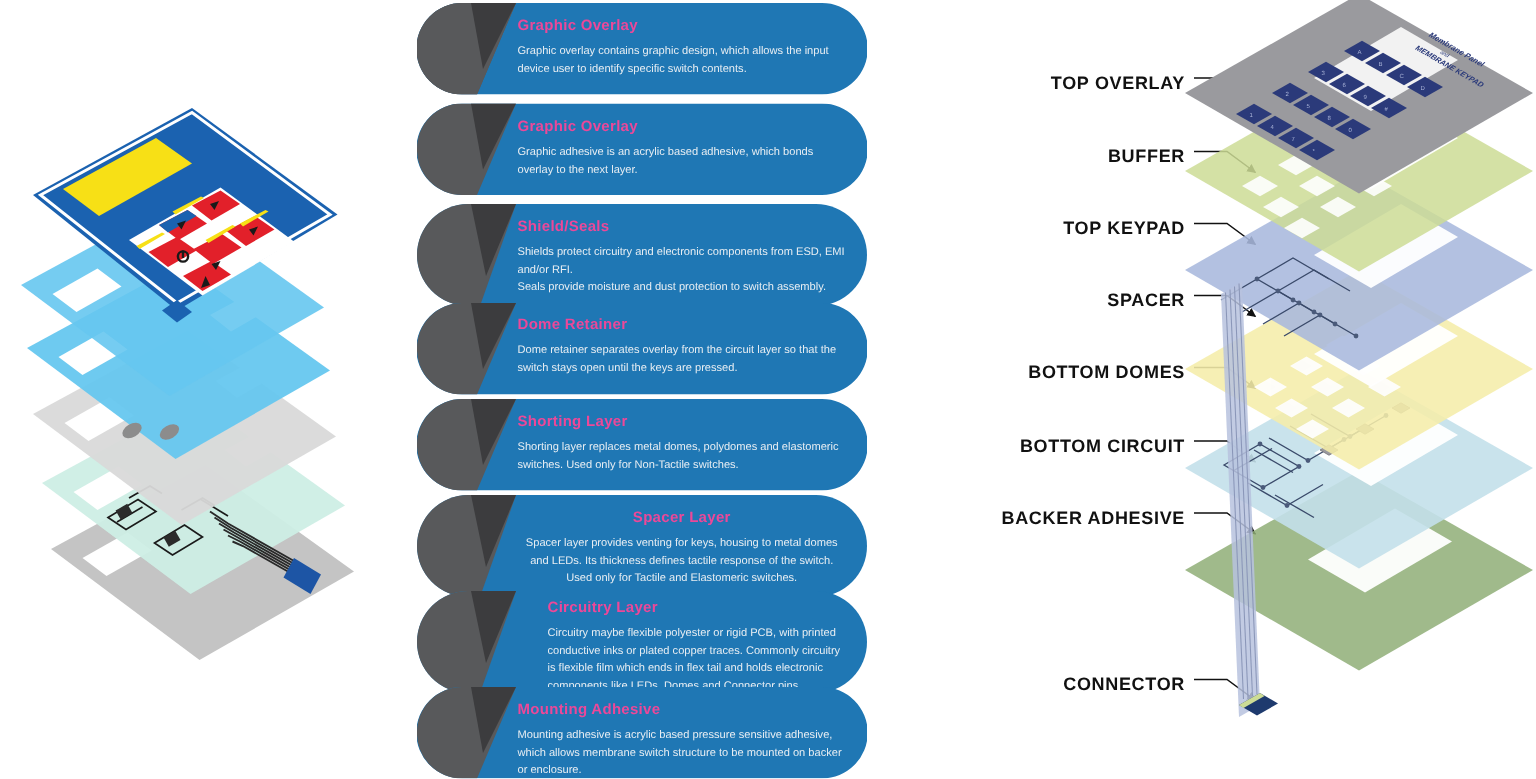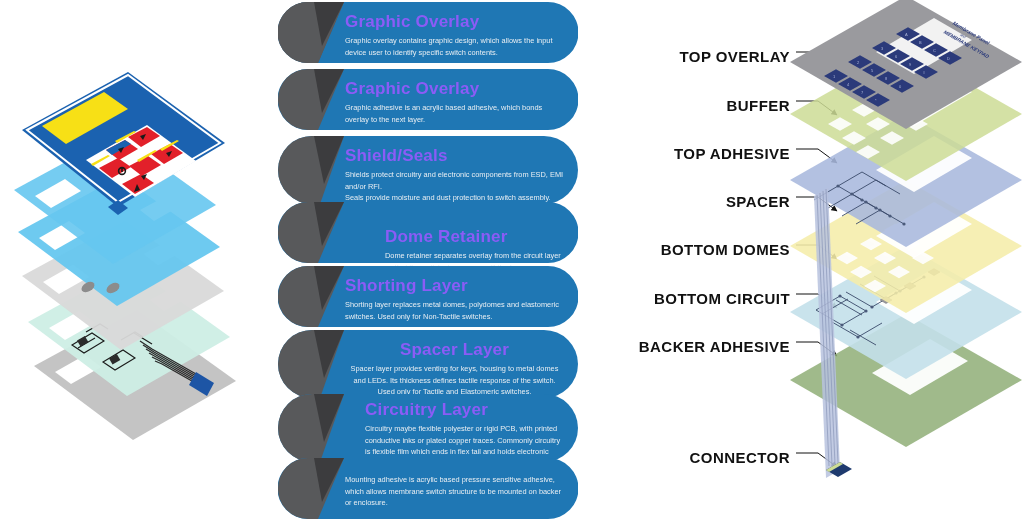--- a/index.html
+++ b/index.html
@@ -16,33 +16,33 @@
 
   
   #cards { position: absolute; left: 278px; top: 0; width: 302px; height: 519px; }
   .card {
     position: absolute; left: 0; width: 300px;
     color: #ffffff;
   }
   .card-shape { position: absolute; left: 0; top: 0; width: 300px; height: 100%; }
   .card-text { position: absolute; left: 67px; right: 14px; top: 0; }
   .card-title {
-    font-size: 17px; font-weight: bold; color: #8b5cf6;
+    font-size: 10px; font-weight: bold; color: #ec4899;
     letter-spacing: .2px; line-height: 1;
   }
   .card-body {
     font-size: 7.4px; color: #e8eef3; line-height: 1.58;
     margin-top: 5px; font-weight: normal;
   }
 
   
   #right-diagram { position: absolute; left: 600px; top: 0; width: 424px; height: 519px; }
   .rlabel {
     position: absolute; text-align: right;
-    font-size: 15px; font-weight: bold; color: #111111;
+    font-size: 12px; font-weight: bold; color: #111111;
     letter-spacing: .45px; white-space: nowrap;
     font-family: "Liberation Sans", sans-serif;
   }
 </style>
 </head>
 <body>
 
 <div id="root">
 
   <div id="left-illustration">
@@ -182,21 +182,21 @@
 Seals provide moisture and dust protection to switch assembly.</div>
       </div>
     </div>
 
     <div class="card" style="top:202px;height:61px;">
       <svg class="card-shape" viewBox="0 0 300 61" preserveAspectRatio="none">
         <path d="M30,0 H270 A30,30 0 0 1 270,61 H30 A30,30 0 0 1 30,0 Z" fill="#1f77b4"></path>
         <path d="M0,30 A30,30 0 0 1 30,0 H66 L40,61 H30 A30,30 0 0 1 0,30 Z" fill="#58595b"></path>
         <path d="M36,0 H66 L44,44 Z" fill="#3c3c3e"></path>
       </svg>
-      <div class="card-text" style="top:26px;margin-left:40px;">
+      <div class="card-text" style="top:10px;">
         <div class="card-title">Dome Retainer</div>
         <div class="card-body">Dome retainer separates overlay from the circuit layer so that the switch stays open until the keys are pressed.</div>
       </div>
     </div>
 
     <div class="card" style="top:266px;height:61px;">
       <svg class="card-shape" viewBox="0 0 300 61" preserveAspectRatio="none">
         <path d="M30,0 H270 A30,30 0 0 1 270,61 H30 A30,30 0 0 1 30,0 Z" fill="#1f77b4"></path>
         <path d="M0,30 A30,30 0 0 1 30,0 H66 L40,61 H30 A30,30 0 0 1 0,30 Z" fill="#58595b"></path>
         <path d="M36,0 H66 L44,44 Z" fill="#3c3c3e"></path>
@@ -231,30 +231,31 @@
       </div>
     </div>
 
     <div class="card" style="top:458px;height:61px;">
       <svg class="card-shape" viewBox="0 0 300 61" preserveAspectRatio="none">
         <path d="M30,0 H270 A30,30 0 0 1 270,61 H30 A30,30 0 0 1 30,0 Z" fill="#1f77b4"></path>
         <path d="M0,30 A30,30 0 0 1 30,0 H66 L40,61 H30 A30,30 0 0 1 0,30 Z" fill="#58595b"></path>
         <path d="M36,0 H66 L44,44 Z" fill="#3c3c3e"></path>
       </svg>
       <div class="card-text" style="top:11px;">
+        <div class="card-title">Mounting Adhesive</div>
         <div class="card-body">Mounting adhesive is acrylic based pressure sensitive adhesive, which allows membrane switch structure to be mounted on backer or enclosure.</div>
       </div>
     </div>
   </div>
 
   <div id="right-diagram">
 
     <div class="rlabel" style="left:0px;  top:48px;  width:190px;">TOP OVERLAY</div>
     <div class="rlabel" style="left:0px;  top:97px;  width:190px;">BUFFER</div>
-    <div class="rlabel" style="left:0px;  top:145px; width:190px;">TOP ADHESIVE</div>
+    <div class="rlabel" style="left:0px;  top:145px; width:190px;">TOP KEYPAD</div>
     <div class="rlabel" style="left:0px;  top:193px; width:190px;">SPACER</div>
     <div class="rlabel" style="left:0px;  top:241px; width:190px;">BOTTOM DOMES</div>
     <div class="rlabel" style="left:0px;  top:290px; width:190px;">BOTTOM CIRCUIT</div>
     <div class="rlabel" style="left:0px;  top:338px; width:190px;">BACKER ADHESIVE</div>
     <div class="rlabel" style="left:0px;  top:449px; width:190px;">CONNECTOR</div>
 
     <svg width="424" height="519" viewBox="0 0 424 519" style="position:absolute;left:0;top:0;">
       <defs>
         <marker id="arr" markerWidth="7" markerHeight="7" refX="5.5" refY="3" orient="auto">
           <path d="M0,0 L6,3 L0,6 Z" fill="#111111"></path>

